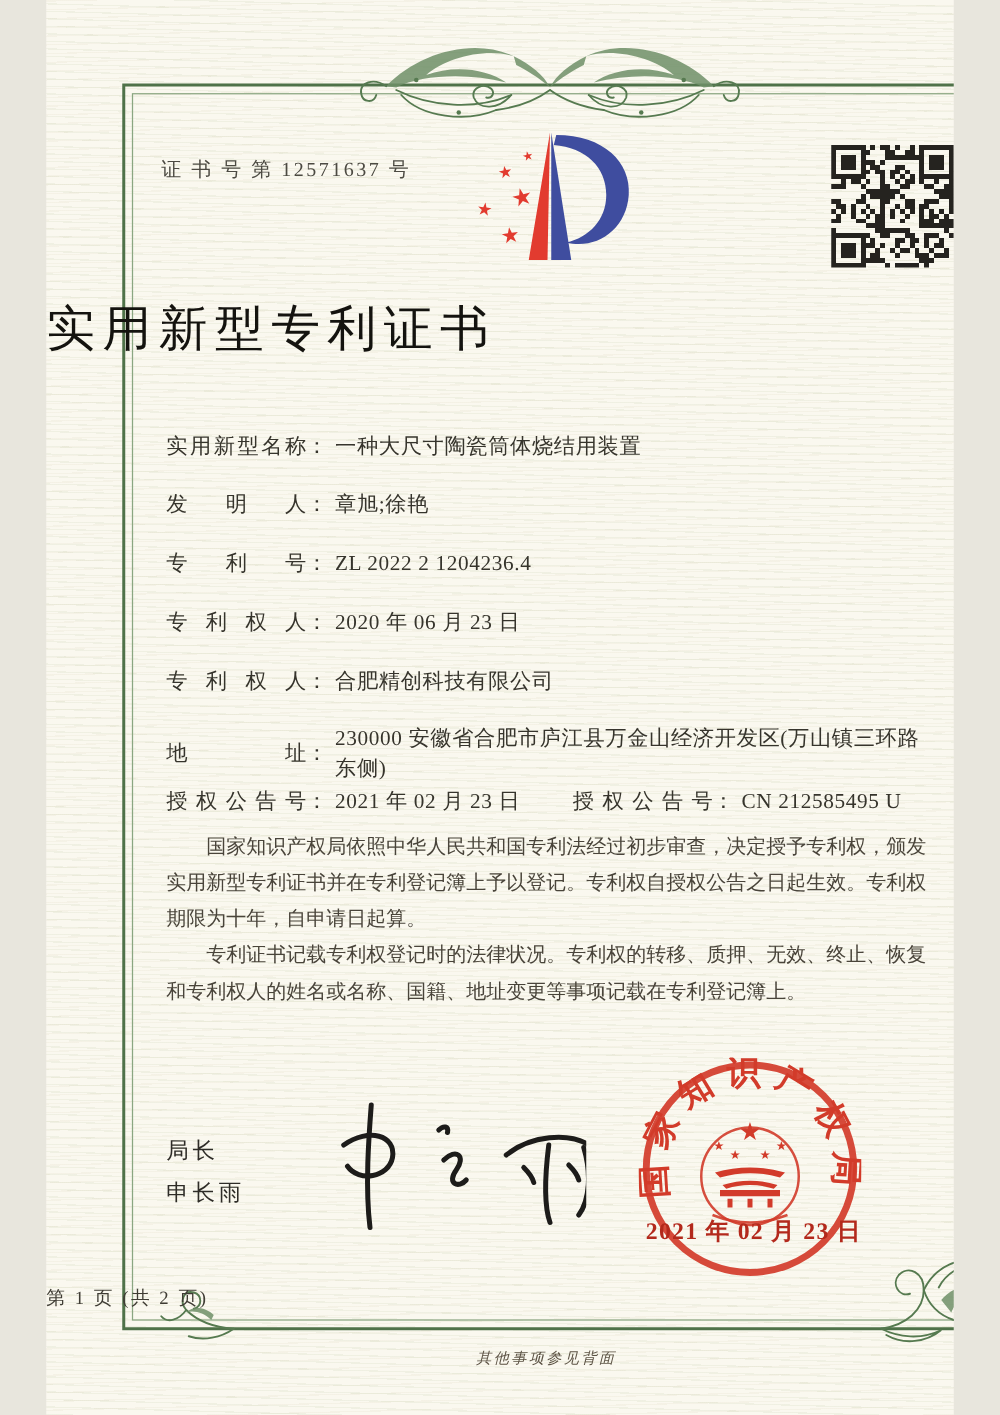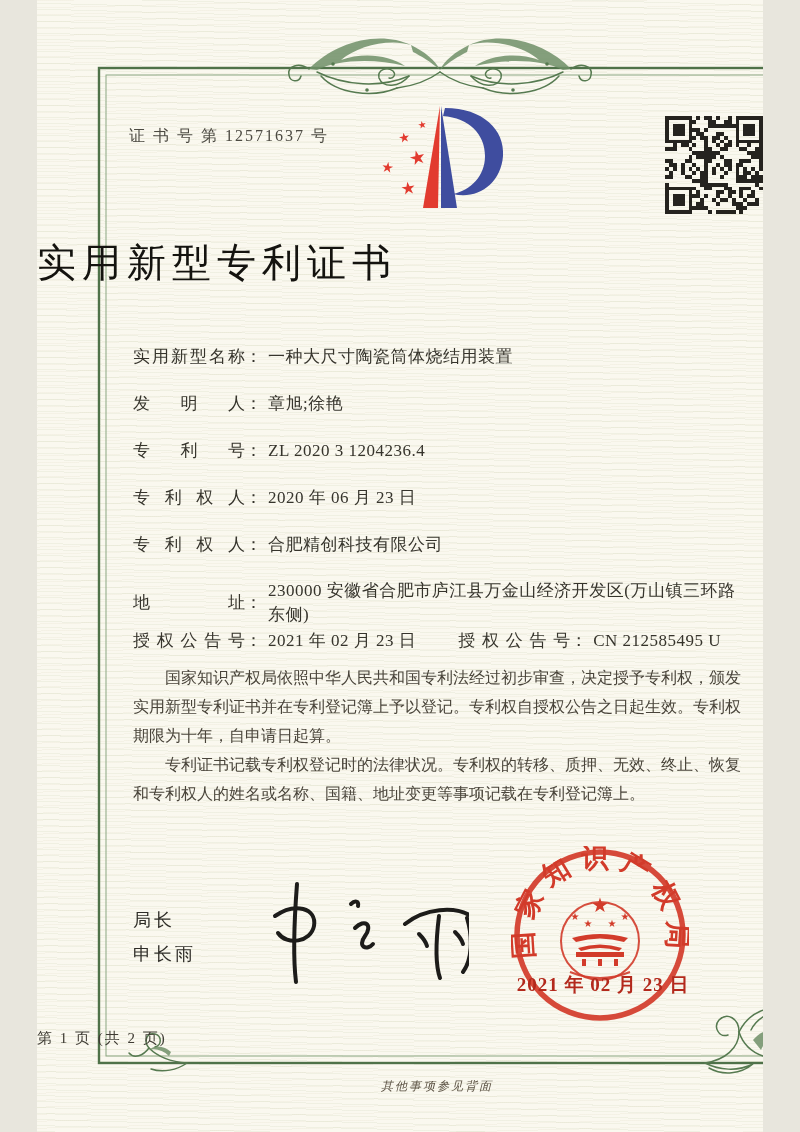--- a/index.html
+++ b/index.html
@@ -414,21 +414,21 @@
       <span class="value">一种大尺寸陶瓷筒体烧结用装置</span>
   </div>
   <div class="abs row row-inventor">
     <span class="label">发明人</span>
       <span class="colon">：</span>
       <span class="value">章旭;徐艳</span>
   </div>
   <div class="abs row row-patno">
     <span class="label">专利号</span>
       <span class="colon">：</span>
-      <span class="value">ZL 2020 3 1204236.4</span>
+      <span class="value">ZL 2022 2 1204236.4</span>
   </div>
   <div class="abs row row-filing">
     <span class="label">专利权人</span>
       <span class="colon">：</span>
       <span class="value">2020 年 06 月 23 日</span>
   </div>
   <div class="abs row row-patentee">
     <span class="label">专利权人</span>
       <span class="colon">：</span>
       <span class="value">合肥精创科技有限公司</span>

